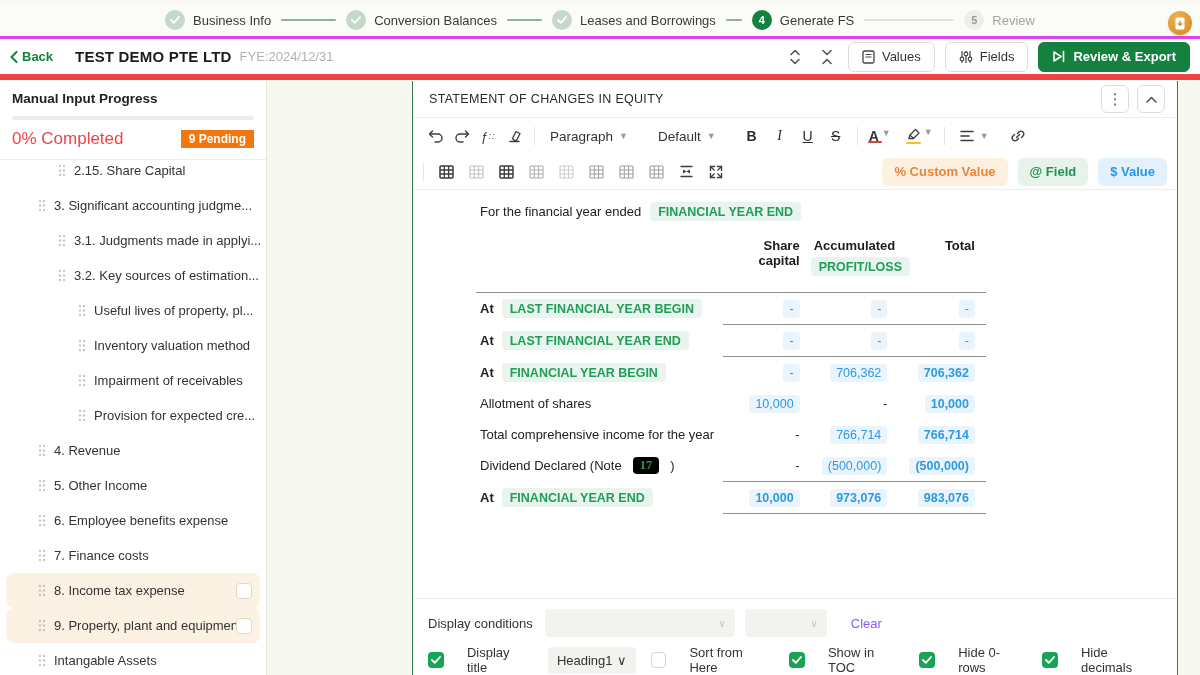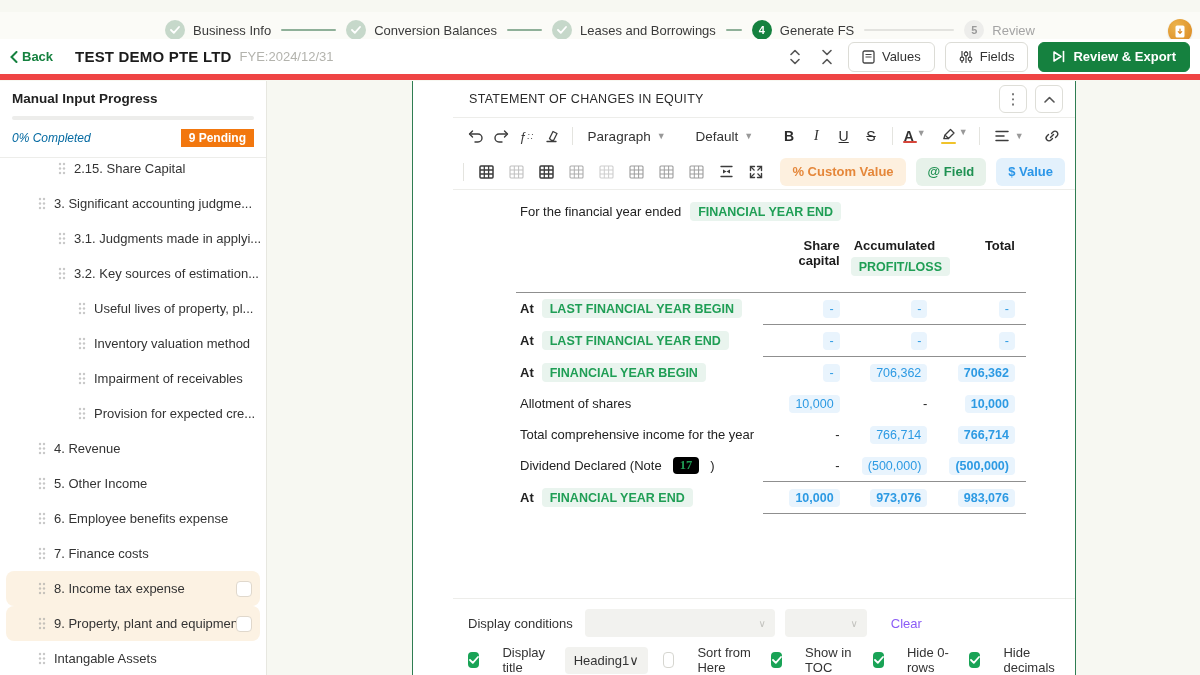--- a/index.html
+++ b/index.html
@@ -1,20 +1,20 @@
 <!DOCTYPE html>
 <html><head>
 <meta charset="utf-8">
 <style>
   * { margin:0; padding:0; box-sizing:border-box; }
   body { font-family:"Liberation Sans", sans-serif; }
   .app { position:relative; width:1200px; height:675px; background:#f7f8f2; overflow:hidden; font-size:13px; color:#333; }
 
   
-  .topbar { position:absolute; top:12px; left:0; right:0; height:38px; background:#fbfbf7; border-bottom:2px solid #d946ef; display:flex; align-items:center; justify-content:center; }
+  .topbar { position:absolute; top:4px; left:0; right:0; height:38px; background:#fbfbf7; border-bottom:6px solid #d946ef; display:flex; align-items:center; justify-content:center; }
   .stepper { display:flex; align-items:center; }
   .step { display:flex; align-items:center; gap:8px; }
   .step-circle { width:20px; height:20px; border-radius:50%; display:flex; align-items:center; justify-content:center; font-size:11px; font-weight:bold; }
   .step.done .step-circle { background:#c6d8ca; color:#fff; font-size:12px; }
   .step.active .step-circle { background:#15813f; color:#fff; }
   .step.pending .step-circle { background:#ededeb; color:#9a9a9a; }
   .step-label { font-size:13px; color:#3a3a3a; }
   .step.pending .step-label { color:#a4a4a4; }
   .connector { height:2px; border-radius:1px; margin:0 10px; }
   .connector.green { background:#8fb099; }
@@ -30,32 +30,32 @@
   .icon-plain { width:22px; height:22px; display:flex; align-items:center; justify-content:center; color:#555; cursor:pointer; }
   .btn { display:flex; align-items:center; gap:7px; height:30px; padding:0 13px; border:1px solid #dcdcd6; border-radius:6px; background:#fff; font-size:13px; color:#333; cursor:pointer; }
   .btn.primary { background:#15813f; border-color:#15813f; color:#fff; font-weight:bold; }
 
   
   .sidebar { position:absolute; top:81px; left:0; width:267px; bottom:0; background:#fff; border-right:1px solid #e7e7e0; display:flex; flex-direction:column; }
   .sb-head { padding:10px 12px 10px 12px; border-bottom:1px solid #ededea; }
   .sb-title { font-size:13.5px; font-weight:bold; color:#222; }
   .sb-progress { height:4px; background:#ededeb; border-radius:2px; margin-top:10px; }
   .sb-meta { display:flex; align-items:center; justify-content:space-between; margin-top:9px; }
-  .sb-completed { color:#0369a1; font-size:12px;font-style:italic; }
+  .sb-completed { color:#ef4444; font-size:17px; }
   .badge { background:#f2770e; color:#fff; font-size:12px; font-weight:bold; padding:2px 8px; border-radius:0; }
   .sb-list { flex:1; overflow:hidden; padding-top:0; }
   .sb-item { position:relative; height:35px; display:flex; align-items:center; margin:0 6px; border-radius:8px; cursor:pointer; }
   .sb-item:first-child { margin-top:-7px; }
   .sb-item.hl { background:#fcf2e3; }
   .grip { display:inline-flex; flex:0 0 auto; margin-right:8px; opacity:.55; }
   .sb-label { font-size:13px; color:#333; white-space:nowrap; overflow:hidden; }
   .sb-cb { position:absolute; right:8px; width:16px; height:16px; border:1px solid #e0d8cc; border-radius:4px; background:#fff; }
 
   
-  .mainpanel { position:absolute; top:81px; left:412px; width:664px; bottom:0; background:#fff; border-left:1px solid #2f7d52; border-right:1px solid #2f7d52; display:flex; flex-direction:column;padding-left:40px; }
+  .mainpanel { position:absolute; top:81px; left:412px; width:766px; bottom:0; background:#fff; border-left:1px solid #2f7d52; border-right:1px solid #2f7d52; display:flex; flex-direction:column; }
   .sec-header { height:37px; display:flex; align-items:center; padding:0 12px 0 16px; border-bottom:1px solid #ededea; flex:0 0 auto; }
   .sec-title { font-size:12.5px; color:#2a2a2a; letter-spacing:.3px; }
   .sec-actions { margin-left:auto; display:flex; align-items:center; gap:8px; }
   .mini-btn { display:flex; align-items:center; gap:8px; height:28px; padding:0 10px; border:1px solid #dedeD8; border-radius:6px; background:#fff; font-size:13px; cursor:pointer; }
   .mini-sq { width:28px; height:28px; display:flex; align-items:center; justify-content:center; border:1px solid #dedeD8; border-radius:6px; background:#fff; cursor:pointer; color:#555; }
   .cb-empty { width:14px; height:14px; border:1px solid #ccc; border-radius:3px; background:#fff; }
 
   
   .toolbar { display:flex; align-items:center; height:36px; padding:0 10px; flex:0 0 auto; }
   .toolbar.second { border-bottom:1px solid #ededea; }

